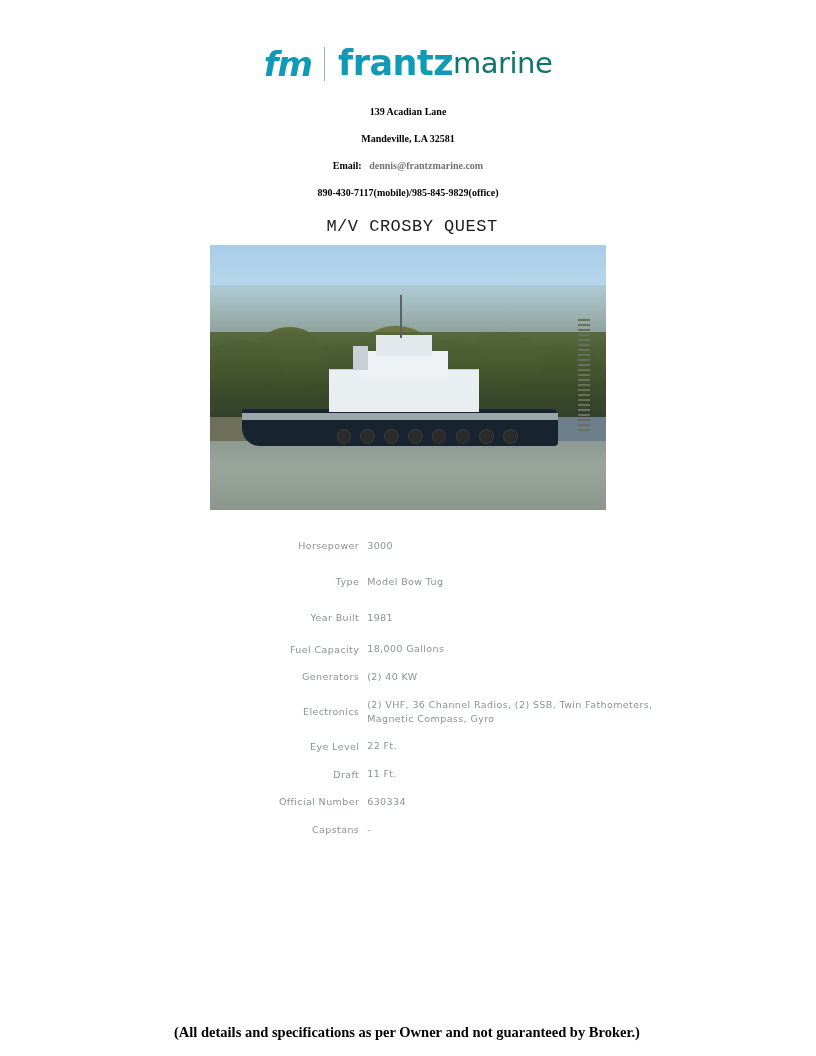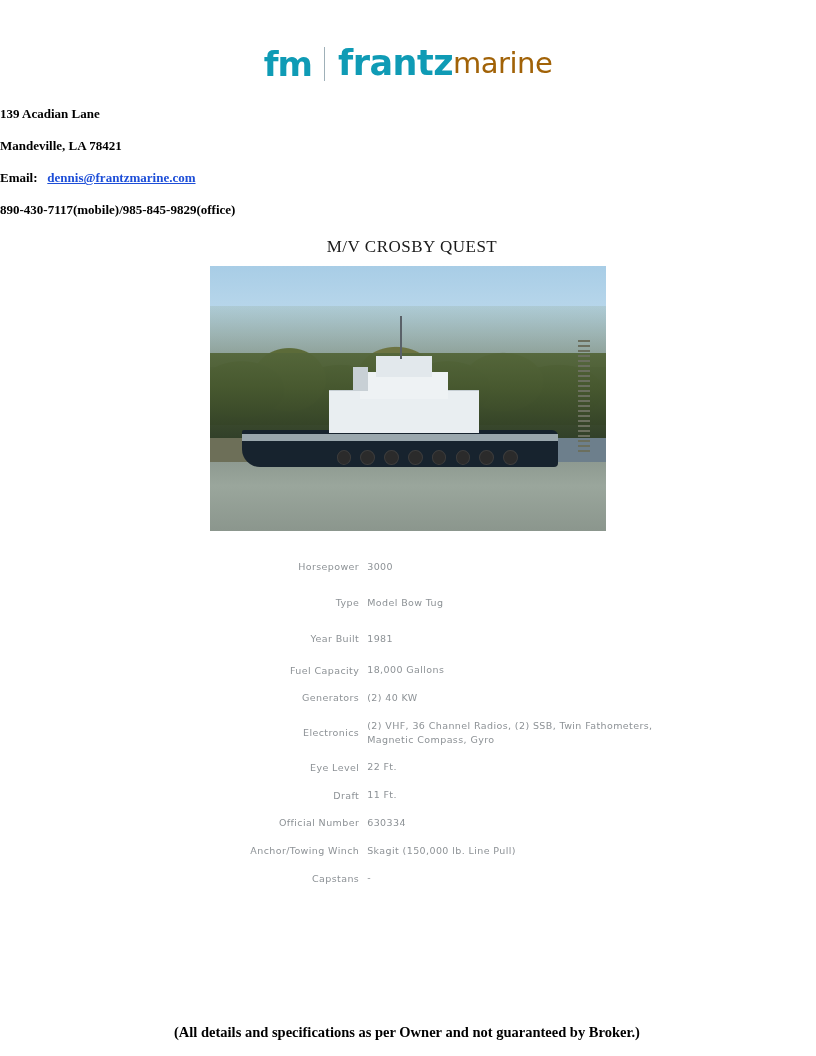--- a/index.html
+++ b/index.html
@@ -30,20 +30,21 @@
   }
   .logo-inner {
     display: inline-flex;
     align-items: center;
     justify-content: center;
     gap: 0px;
   }
   .logo-fm {
     font-family: "DejaVu Sans", sans-serif;
     font-size: 34px;
+    font-style: italic;
     font-weight: 600;
     color: #0f9bb5;
     letter-spacing: -1px;
     line-height: 1;
     padding-right: 12px;
   }
   .logo-divider {
     width: 1px;
     height: 34px;
     background: #9fb0b8;
@@ -54,46 +55,45 @@
     font-size: 35px;
     font-weight: 700;
     color: #0f9bb5;
     letter-spacing: -0.5px;
     line-height: 1;
   }
   .logo-marine {
     font-family: "DejaVu Sans", sans-serif;
     font-size: 29px;
     font-weight: 400;
-    color: #a16207;
+    color: #0f766e;
     letter-spacing: -0.5px;
     line-height: 1;
   }
 
   
   .contact {
-    text-align: left;
+    text-align: center;
     font-family: "Liberation Serif", serif;
     font-weight: bold;
-    font-size: 13px;
+    font-size: 10px;
     color: #000;
   }
   .contact div {
     margin-top: 16px;
   }
   .contact .email-link {
-    color: #1d4ed8;
-    text-decoration: underline;
+    color: #737373;
   }
 
   
   .vessel-title {
     text-align: center;
     margin-top: 19px;
-    font-family: Liberation Serif, serif;
+    font-family: Liberation Mono, monospace;
     font-size: 17px;
     font-weight: 400;
     letter-spacing: 0.5px;
     color: #1a1a1a;
     padding-left: 8px;
   }
 
   
   .photo-wrap {
     margin-top: 9px;
@@ -229,21 +229,21 @@
     <div class="logo-inner">
       <span class="logo-fm">fm</span>
       <span class="logo-divider"></span>
       <span class="logo-frantz">frantz</span>
       <span class="logo-marine">marine</span>
     </div>
   </div>
 
   <div class="contact">
     <div>139 Acadian Lane</div>
-    <div>Mandeville, LA  78421</div>
+    <div>Mandeville, LA  32581</div>
     <div>
       <span>Email:</span>
       <span>&nbsp;</span>
       <span class="email-link">dennis@frantzmarine.com</span>
     </div>
     <div>890-430-7117(mobile)/985-845-9829(office)</div>
   </div>
 
   <div class="vessel-title">M/V CROSBY QUEST</div>
 
@@ -306,24 +306,20 @@
         </tr>
         <tr class="row-dense">
           <td class="spec-label">Draft</td>
           <td class="spec-value">11 Ft.</td>
         </tr>
         <tr class="row-dense">
           <td class="spec-label">Official Number</td>
           <td class="spec-value">630334</td>
         </tr>
         <tr class="row-dense">
-          <td class="spec-label">Anchor/Towing Winch</td>
-          <td class="spec-value">Skagit (150,000 lb. Line Pull)</td>
-        </tr>
-        <tr class="row-dense">
           <td class="spec-label">Capstans</td>
           <td class="spec-value">-</td>
         </tr>
       </tbody>
     </table>
   </div>
 
   <div class="footer">(All details and specifications as per Owner and not guaranteed by Broker.)</div>
 
 </div>

